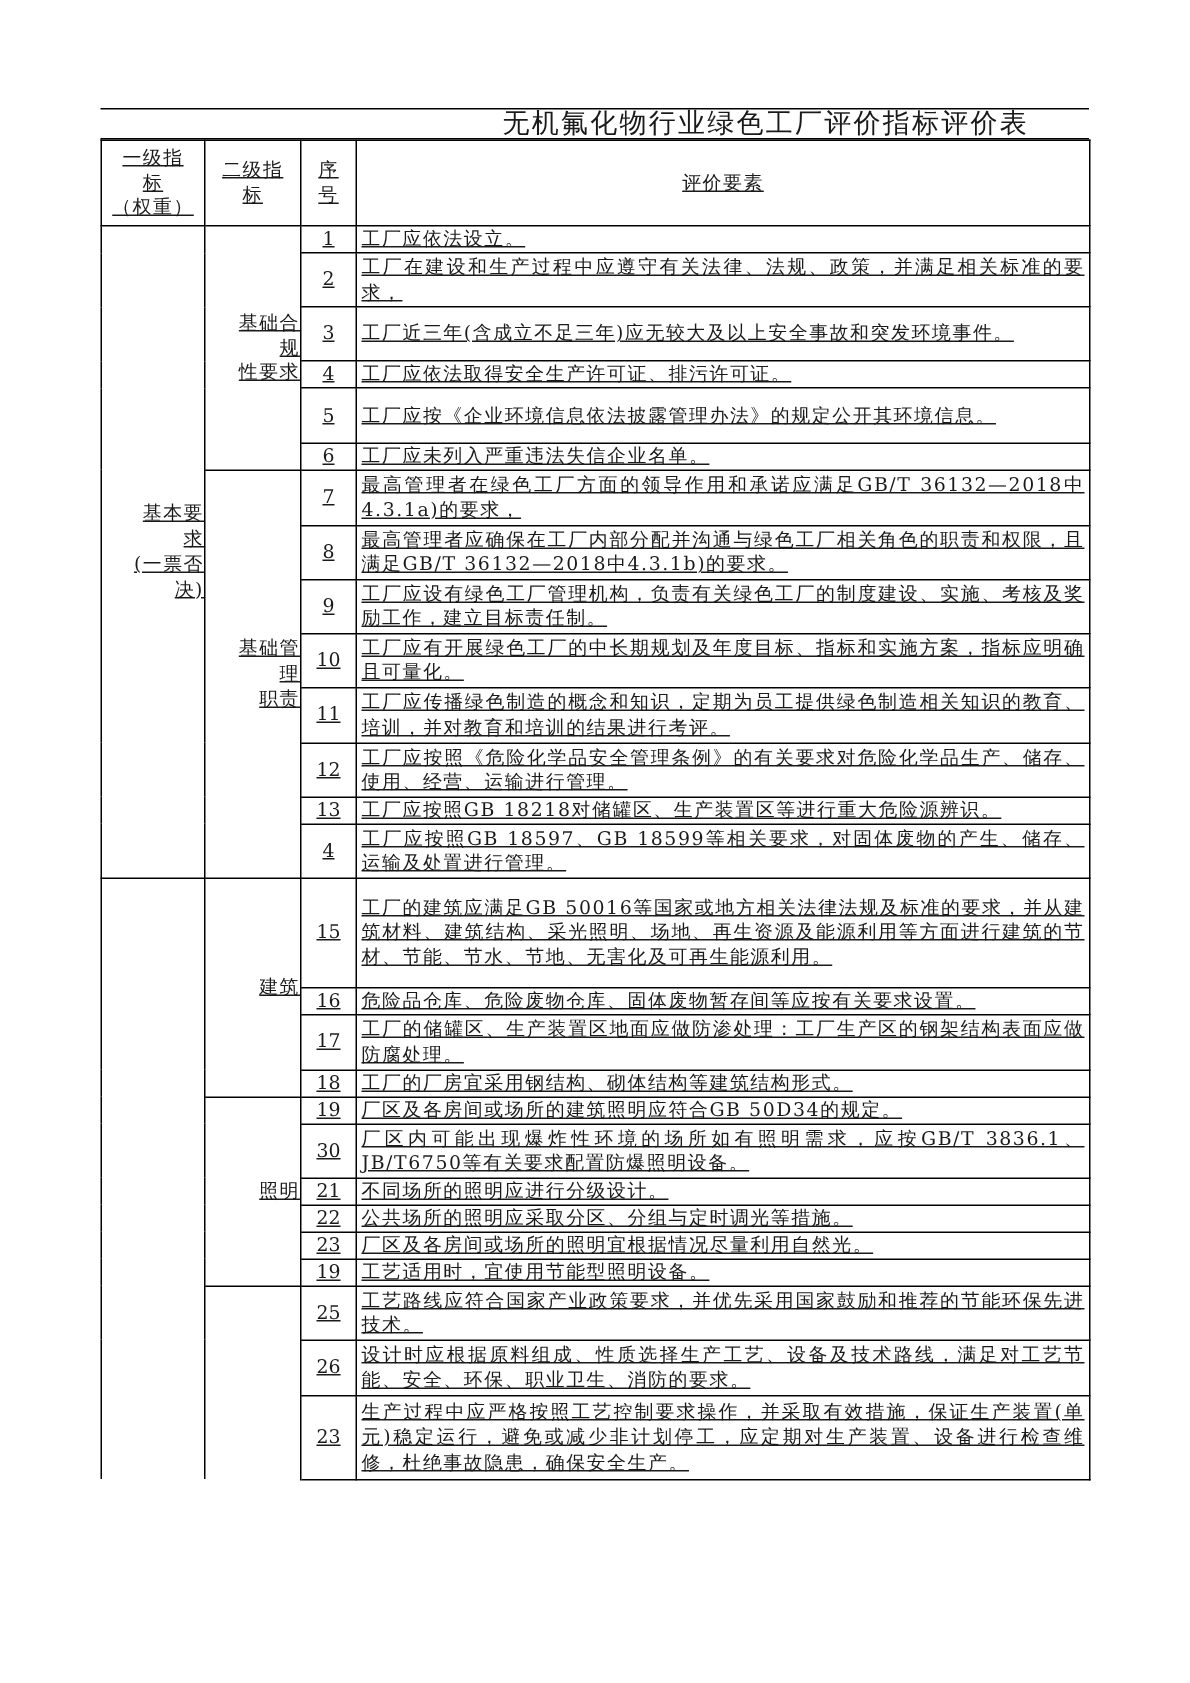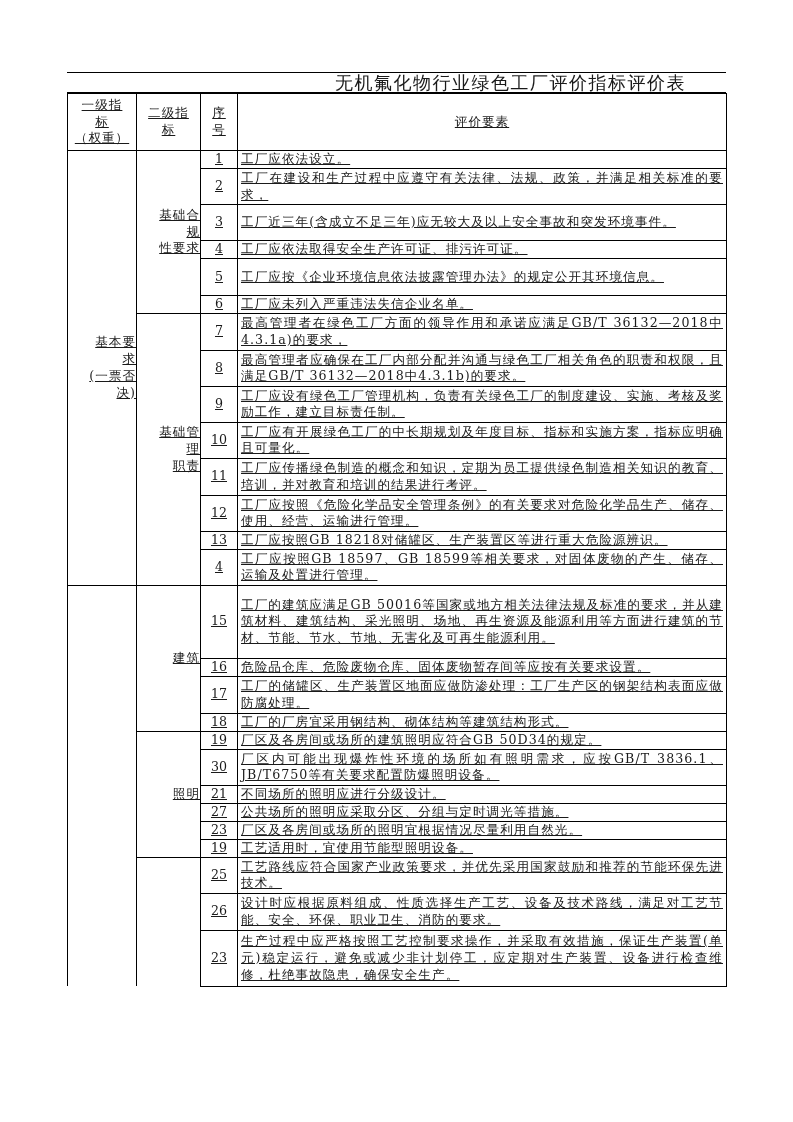--- a/index.html
+++ b/index.html
@@ -149,21 +149,21 @@
         </tr>
         <tr style="height: 36px;">
           <td class="num">30</td>
           <td class="req">厂区内可能出现爆炸性环境的场所如有照明需求，应按GB/T 3836.1、JB/T6750等有关要求配置防爆照明设备。</td>
         </tr>
         <tr style="height: 18px;">
           <td class="num">21</td>
           <td class="req">不同场所的照明应进行分级设计。</td>
         </tr>
         <tr style="height: 18px;">
-          <td class="num">27</td>
+          <td class="num">22</td>
           <td class="req">公共场所的照明应采取分区、分组与定时调光等措施。</td>
         </tr>
         <tr style="height: 18px;">
           <td class="num">23</td>
           <td class="req">厂区及各房间或场所的照明宜根据情况尽量利用自然光。</td>
         </tr>
         <tr style="height: 18px;">
           <td class="num">19</td>
           <td class="req">工艺适用时，宜使用节能型照明设备。</td>
         </tr>

